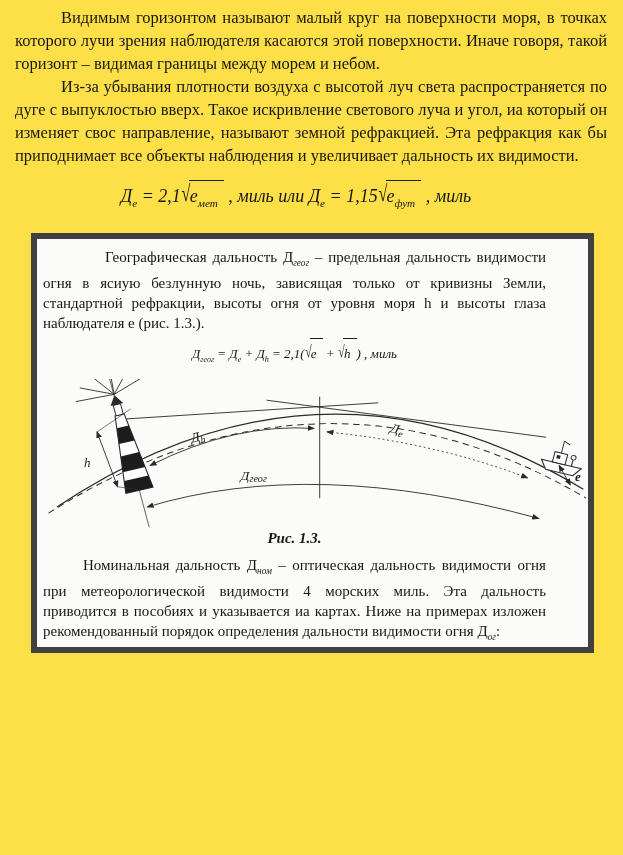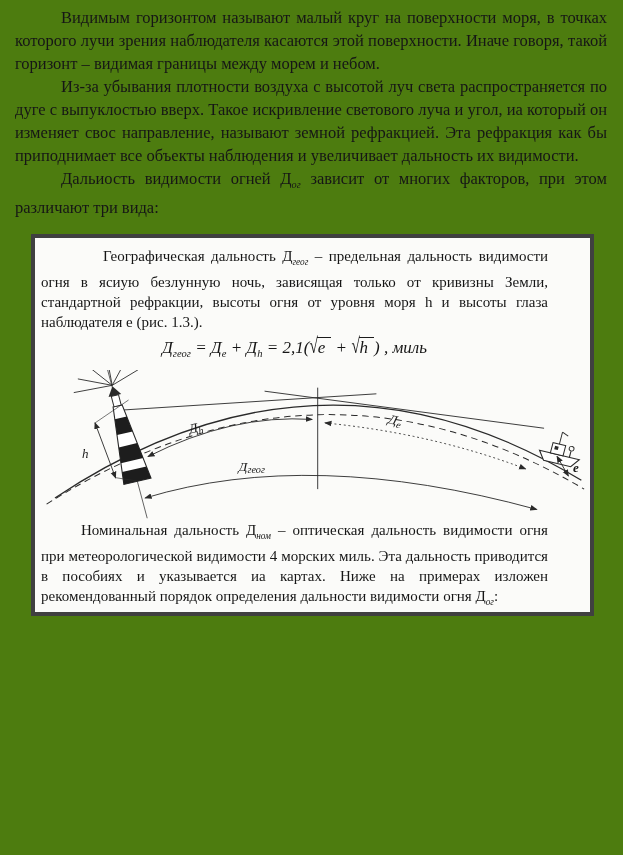--- a/index.html
+++ b/index.html
@@ -1,55 +1,55 @@
 <!DOCTYPE html>
 <html><head>
 <meta charset="utf-8">
 <style>
   html,body{margin:0;padding:0;background:#e9e9e6;}
   .page{
     position:relative;width:623px;height:855px;overflow:hidden;
-    background:#4d7c0f;color:#161616;
+    background:#fde047;color:#161616;
     font-family:"Liberation Serif","DejaVu Serif",serif;
   }
   .top-block{padding:6px 16px 0 15px;font-size:16.5px;line-height:23px;}
   .top-block p{margin:0;text-indent:46px;text-align:justify;}
   .formula{
     text-align:center;font-style:italic;font-size:18px;line-height:30px;
     margin:13px 30px 12px 0;white-space:nowrap;
   }
-  .formula.f2{font-size:17px;margin:5px 42px 5px 0;line-height:20px;}
+  .formula.f2{font-size:13px;margin:5px 42px 5px 0;line-height:30px;}
   sub{font-size:0.62em;font-style:italic;}
   .root{display:inline-block;white-space:nowrap;}
   .rsign{display:inline-block;font-style:normal;transform:scale(.9,1.28);transform-origin:50% 78%;margin-right:-2px;}
   .rbody{display:inline-block;border-top:1.2px solid #1b1b1b;padding:0 6px 0 1px;}
   .section-panel{
     margin:15px 0 12px 31px;width:563px;box-sizing:border-box;
-    background:#fbfbf9;border:4px solid #404040;
+    background:#fbfbf9;border:6px solid #404040;
     padding:8px 0 0 6px;font-size:15px;line-height:20px;
   }
   .section-panel p{margin:0 42px 0 0;text-align:justify;}
   .section-panel p.sp{text-indent:62px;}
   .section-panel p.ind2{text-indent:40px;}
   .fig{display:block;margin:0 auto 0 0;}
   .caption{
     font-weight:bold;font-style:italic;font-size:15px;
     text-align:center;margin:0 42px 8px 0;line-height:18px;
   }
   .figtext{font-family:"Liberation Serif","DejaVu Serif",serif;font-style:italic;fill:#1a1a1a;}
 </style>
 </head>
 <body>
 
 <div class="page">
 
   <div class="top-block">
     <p><span>Видимым горизонтом называют малый круг на поверхности моря, в точках которого лучи зрения наблюдателя касаются этой поверхности. Иначе говоря, такой горизонт – видимая границы между морем и небом.</span></p>
     <p><span>Из-за убывания плотности воздуха с высотой луч света распространяется по дуге с выпуклостью вверх. Такое искривление светового луча и угол, иа который он изменяет свос направление, называют земной рефракцией. Эта рефракция как бы приподнимает все объекты наблюдения и увеличивает дальность их видимости.</span></p>
-    <p><span>Дальиость видимости огней Д</span><sub>ог</sub><span> зависит от многих факторов, при этом различают три вида:</span></p>
+    <div class="formula"><span>Д</span><sub>е</sub><span> = 2,1</span><span class="root"><span class="rsign">√</span><span class="rbody">е<sub>мет</sub></span></span><span> , миль  или   </span><span>Д</span><sub>е</sub><span> = 1,15</span><span class="root"><span class="rsign">√</span><span class="rbody">е<sub>фут</sub></span></span><span> , миль</span></div>
   </div>
 
   <div class="section-panel">
     <p class="sp"><span>Географическая дальность Д</span><sub>геог</sub><span> – предельная дальность видимости огня в ясиую безлунную ночь, зависящая только от кривизны Земли, стандартной рефракции, высоты огня от уровня моря h и высоты глаза наблюдателя е (рис. 1.3.).</span></p>
     <div class="formula f2"><span>Д</span><sub>геог</sub><span> = Д</span><sub>е</sub><span> + Д</span><sub>h</sub><span> = 2,1(</span><span class="root"><span class="rsign">√</span><span class="rbody">е</span></span><span> + </span><span class="root"><span class="rsign">√</span><span class="rbody">h</span></span><span>) , миль</span></div>
 
     <svg class="fig" width="545" height="150" viewBox="0 0 585 170" preserveAspectRatio="none">
       <defs>
         <marker id="ar" markerWidth="8" markerHeight="8" viewBox="0 0 10 10" refX="8.5" refY="5" orient="auto-start-reverse">
           <path d="M0,1 L10,5 L0,9 z" fill="#2a2a2a"></path>
@@ -101,17 +101,18 @@
 
       <path d="M 566 120 L 554 98" fill="none" stroke="#2a2a2a" stroke-width="1" marker-start="url(#ar)" marker-end="url(#ar)"></path>
 
       <text class="figtext" x="160" y="72" font-size="15" transform="rotate(-13 160 72)"><tspan>Д</tspan><tspan font-size="11" dy="3">h</tspan></text>
       <text class="figtext" x="372" y="60" font-size="15" transform="rotate(14 372 60)"><tspan>Д</tspan><tspan font-size="11" dy="3">е</tspan></text>
       <text class="figtext" x="212" y="114" font-size="15"><tspan>Д</tspan><tspan font-size="11" dy="3">геог</tspan></text>
       <text class="figtext" x="44" y="100" font-size="14">h</text>
       <text class="figtext" x="571" y="116" font-size="14" font-weight="bold">e</text>
     </svg>
 
+    <div class="caption">Рис. 1.3.</div>
 
     <p class="ind2"><span>Номинальная дальность Д</span><sub>ном</sub><span> – оптическая дальность видимости огня при метеорологической видимости 4 морских миль. Эта дальность приводится в пособиях и указывается иа картах. Ниже на примерах изложен рекомендованный порядок определения дальности видимости огня Д</span><sub>ог</sub><span>:</span></p>
   </div>
 
 </div>
 
 </body></html>

